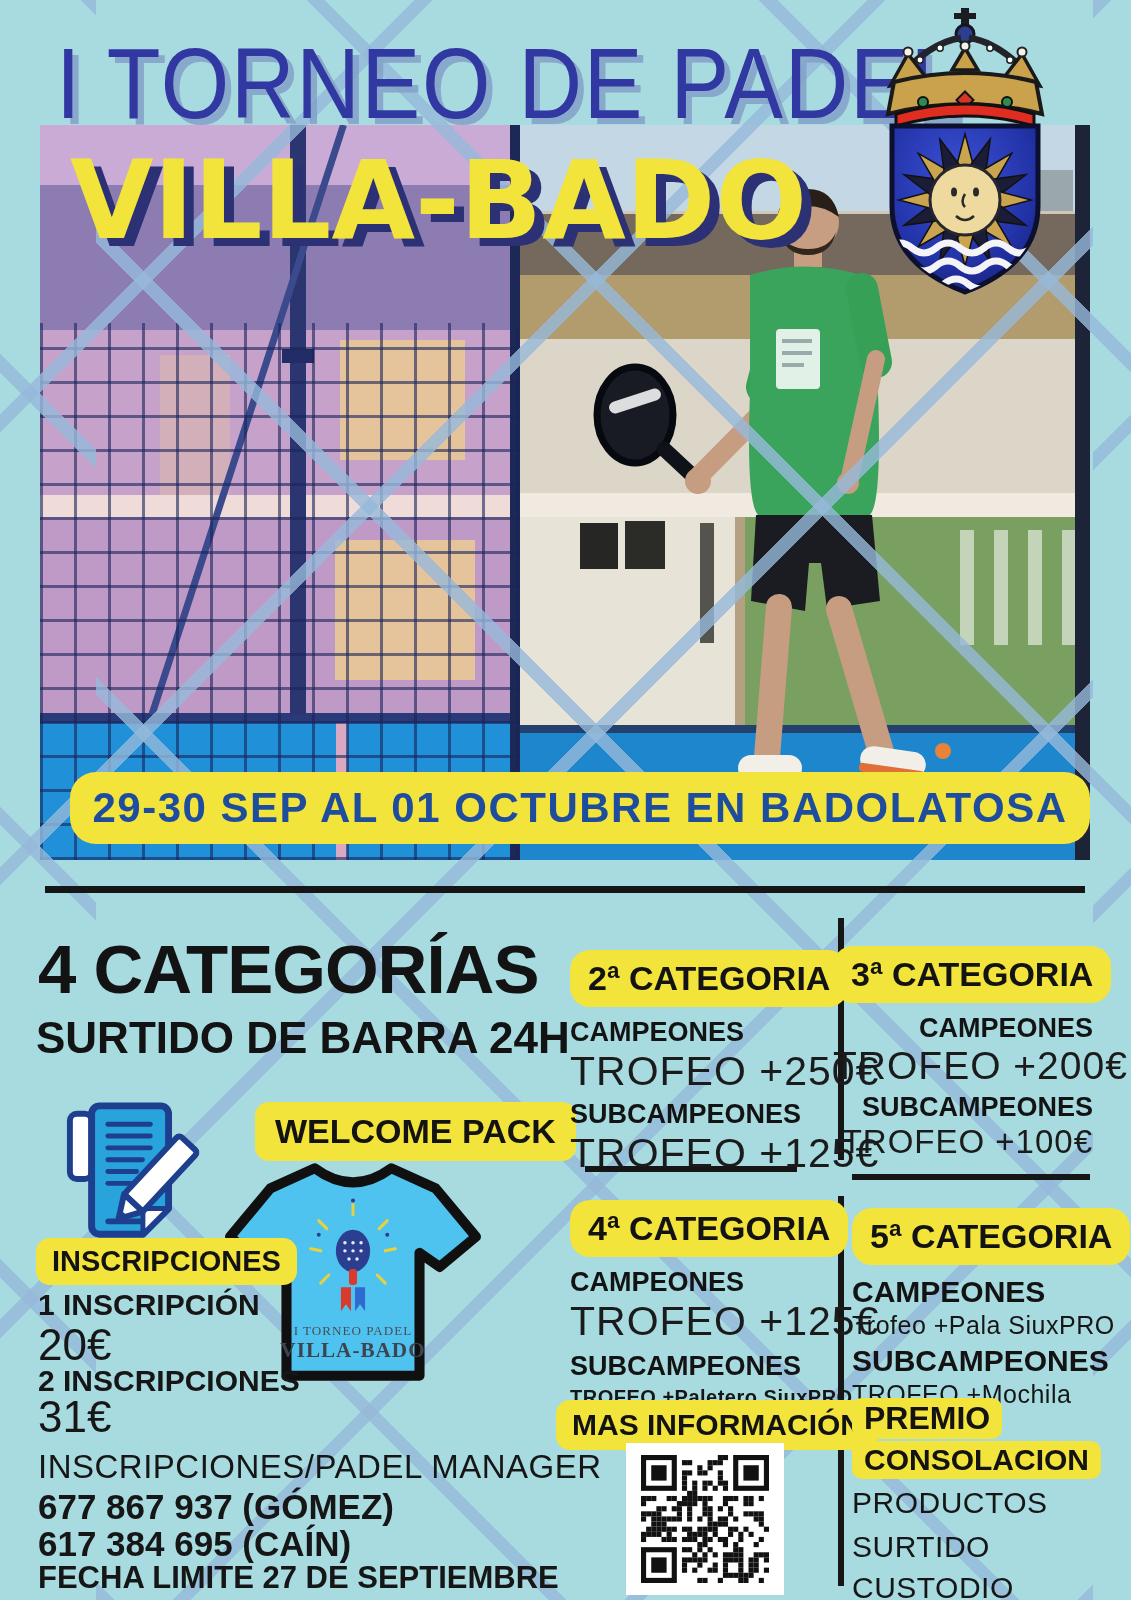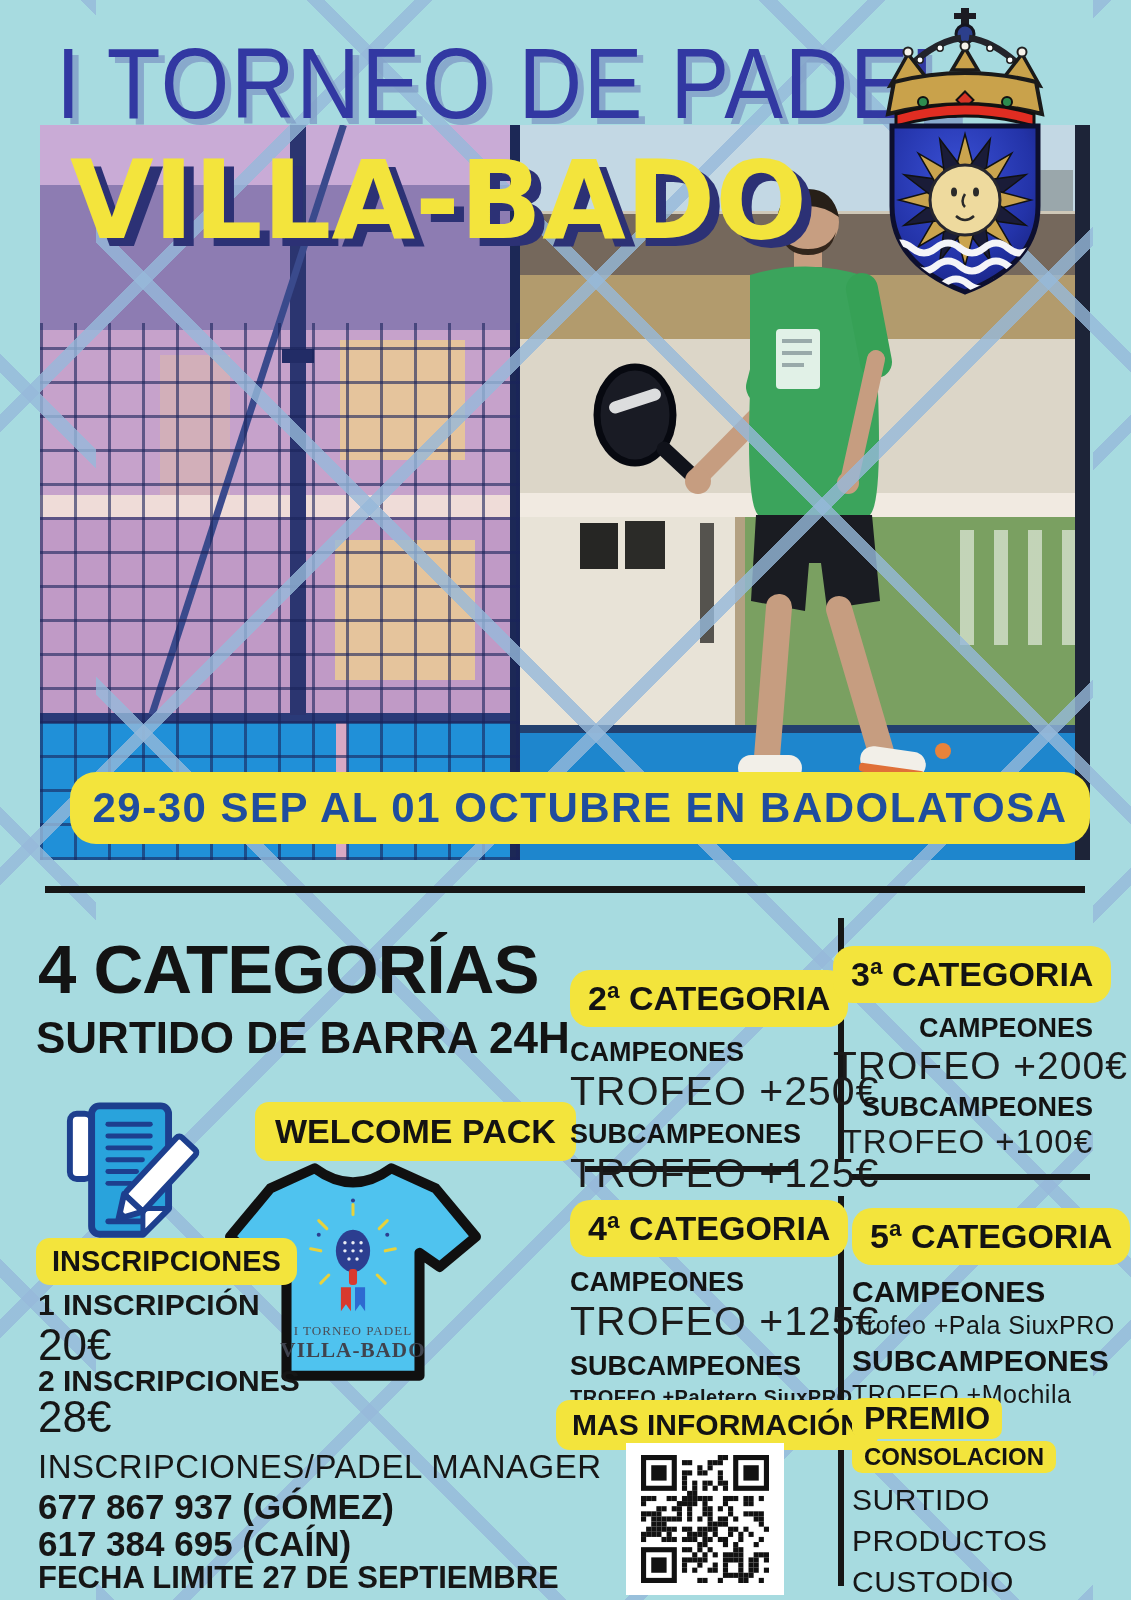--- a/index.html
+++ b/index.html
@@ -282,28 +282,28 @@
     <text x="130" y="180" text-anchor="middle" font-size="13" letter-spacing="1" fill="#4a4e58">I TORNEO PADEL</text>
     <text x="130" y="201" text-anchor="middle" font-size="21" font-weight="bold" letter-spacing="1" fill="#3f434e">VILLA-BADO</text>
   </svg>
 
   <div class="abs pill" style="left:36px;top:1238px;font-size:29px;font-weight:800;padding:7px 16px;border-radius:14px;">
     <span>INSCRIPCIONES</span>
   </div>
   <div class="abs" style="left:38px;top:1288px;font-size:30px;font-weight:800;">1 INSCRIPCIÓN</div>
   <div class="abs" style="left:38px;top:1320px;font-size:44px;font-weight:400;">20€</div>
   <div class="abs" style="left:38px;top:1364px;font-size:30px;font-weight:800;">2 INSCRIPCIONES</div>
-  <div class="abs" style="left:38px;top:1392px;font-size:44px;font-weight:400;">28€</div>
+  <div class="abs" style="left:38px;top:1392px;font-size:44px;font-weight:400;">31€</div>
 
   <div class="abs" style="left:38px;top:1448px;font-size:33px;font-weight:400;letter-spacing:.5px;white-space:nowrap;">INSCRIPCIONES/PADEL MANAGER</div>
   <div class="abs" style="left:38px;top:1487px;font-size:35px;font-weight:800;white-space:nowrap;">677 867 937 (GÓMEZ)</div>
   <div class="abs" style="left:38px;top:1524px;font-size:35px;font-weight:800;white-space:nowrap;">617 384 695 (CAÍN)</div>
   <div class="abs" style="left:38px;top:1560px;font-size:31px;font-weight:600;white-space:nowrap;">FECHA LIMITE 27 DE SEPTIEMBRE</div>
 
-  <div class="abs" style="left:570px;top:950px;width:262px;margin-top:20px;">
+  <div class="abs" style="left:570px;top:950px;width:262px;">
     <span class="pill cat-pill">2ª CATEGORIA</span>
     <div class="cat-label" style="margin-top:10px;">CAMPEONES</div>
     <div class="cat-prize">TROFEO +250€</div>
     <div class="cat-label" style="margin-top:4px;">SUBCAMPEONES</div>
     <div class="cat-prize">TROFEO +125€</div>
   </div>
 
   <div class="abs ra" style="left:833px;top:946px;width:260px;">
     <span class="pill cat-pill">3ª CATEGORIA</span>
     <div class="cat-label" style="margin-top:10px;">CAMPEONES</div>
@@ -544,19 +544,19 @@
         <rect x="60" y="120" width="5" height="5" fill="#111"></rect>
         <rect x="75" y="120" width="5" height="5" fill="#111"></rect>
         <rect x="95" y="120" width="5" height="5" fill="#111"></rect>
         <rect x="100" y="120" width="5" height="5" fill="#111"></rect>
         <rect x="115" y="120" width="5" height="5" fill="#111"></rect>
       </svg>
   </div>
 
   <div class="abs" style="left:852px;top:1398px;width:250px;">
     <span class="pill" style="font-size:32px;font-weight:800;padding:2px 12px;border-radius:10px;">PREMIO</span><br>
-    <span class="pill" style="font-size:24px;font-weight:800;padding:2px 12px;border-radius:10px;margin-top:2px;display:inline-block;">CONSOLACION</span>
+    <span class="pill" style="font-size:30px;font-weight:800;padding:2px 12px;border-radius:10px;margin-top:2px;display:inline-block;">CONSOLACION</span>
+    <div class="consol-line" style="margin-top:7px;">PRODUCTOS</div>
     <div class="consol-line" style="margin-top:10px;">SURTIDO</div>
-    <div class="consol-line" style="margin-top:7px;">PRODUCTOS</div>
     <div class="consol-line" style="margin-top:7px;">CUSTODIO</div>
   </div>
 
 </div>
 
 </body></html>

